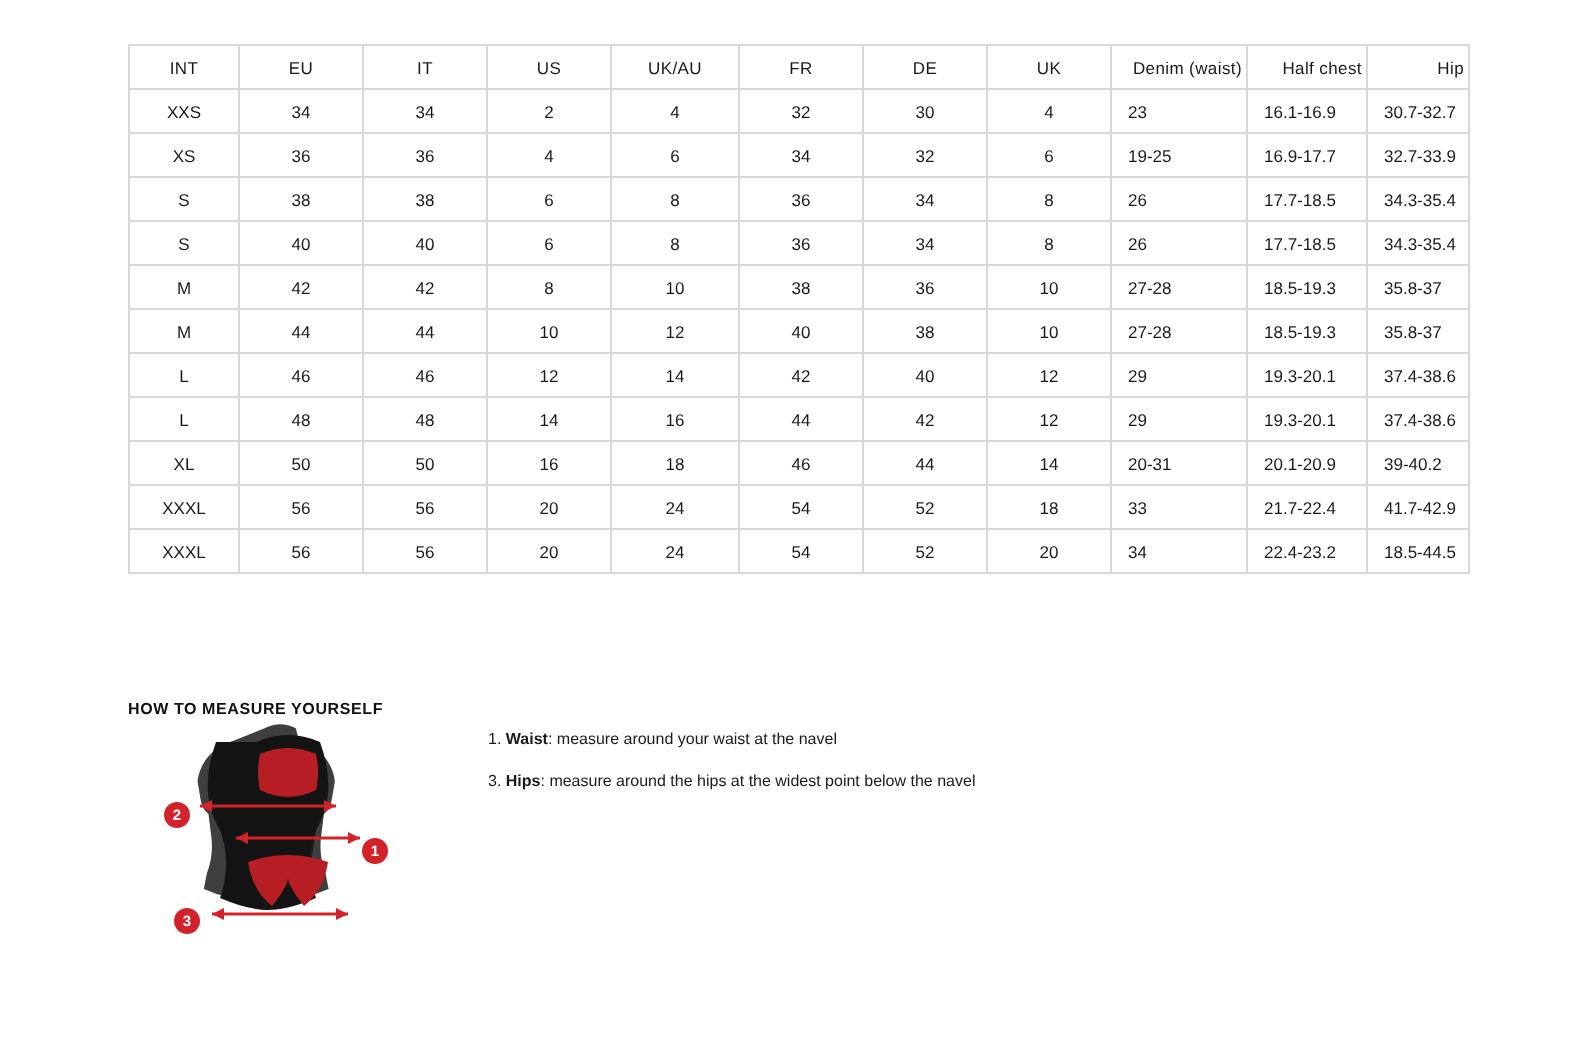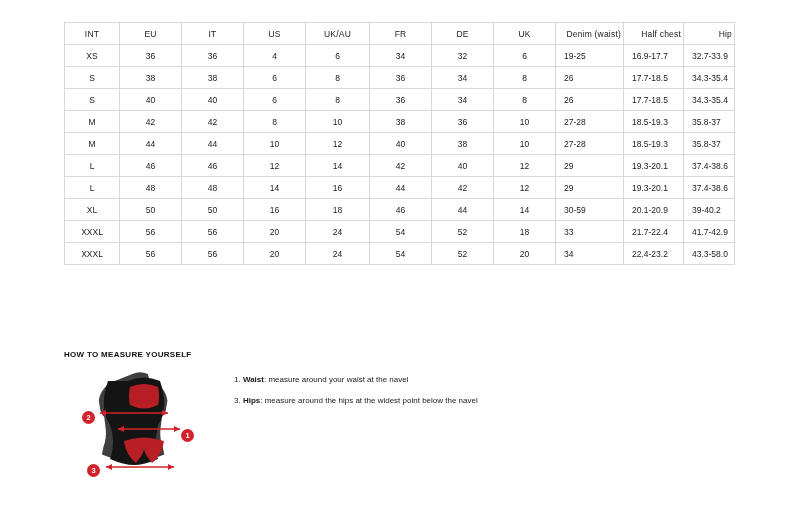--- a/index.html
+++ b/index.html
@@ -78,21 +78,20 @@
     position: absolute;
     left: 64px;
     top: 350px;
     width: 680px;
   }
   .howto-title {
     font-size: 8px;
     font-weight: bold;
     letter-spacing: 0.3px;
     color: #111;
-    margin-bottom: 10px;
   }
   .howto-body {
     position: relative;
     display: flex;
     align-items: flex-start;
   }
 
   .figure {
     position: relative;
     width: 120px;
@@ -100,21 +99,21 @@
     margin-left: 24px;
     flex: none;
   }
 
   .instructions {
     margin-left: 26px;
     padding-top: 6px;
     flex: 1;
   }
   .instructions p {
-    margin: 0 0 11px 0;
+    margin: 0 0 11px 10px;
     font-size: 8px;
     line-height: 1.2;
     color: #1a1a1a;
   }
   .instructions p strong { font-weight: bold; }
 
   
   .bullet {
     position: absolute;
     width: 13px;
@@ -163,20 +162,33 @@
           <th>FR</th>
           <th>DE</th>
           <th>UK</th>
           <th class="measure">Denim (waist)</th>
           <th class="measure">Half chest</th>
           <th class="measure">Hip</th>
         </tr>
       </thead>
       <tbody>
         <tr>
+          <td>XXS</td>
+          <td>34</td>
+          <td>34</td>
+          <td>2</td>
+          <td>4</td>
+          <td>32</td>
+          <td>30</td>
+          <td>4</td>
+          <td class="measure">23</td>
+          <td class="measure">16.1-16.9</td>
+          <td class="measure">30.7-32.7</td>
+        </tr>
+        <tr>
           <td>XS</td>
           <td>36</td>
           <td>36</td>
           <td>4</td>
           <td>6</td>
           <td>34</td>
           <td>32</td>
           <td>6</td>
           <td class="measure">19-25</td>
           <td class="measure">16.9-17.7</td>
@@ -262,21 +274,21 @@
         </tr>
         <tr>
           <td>XL</td>
           <td>50</td>
           <td>50</td>
           <td>16</td>
           <td>18</td>
           <td>46</td>
           <td>44</td>
           <td>14</td>
-          <td class="measure">30-59</td>
+          <td class="measure">20-31</td>
           <td class="measure">20.1-20.9</td>
           <td class="measure">39-40.2</td>
         </tr>
         <tr>
           <td>XXXL</td>
           <td>56</td>
           <td>56</td>
           <td>20</td>
           <td>24</td>
           <td>54</td>
@@ -290,21 +302,21 @@
           <td>XXXL</td>
           <td>56</td>
           <td>56</td>
           <td>20</td>
           <td>24</td>
           <td>54</td>
           <td>52</td>
           <td>20</td>
           <td class="measure">34</td>
           <td class="measure">22.4-23.2</td>
-          <td class="measure">43.3-58.0</td>
+          <td class="measure">18.5-44.5</td>
         </tr>
       </tbody>
     </table>
   </div>
 
   <div class="howto">
     <div class="howto-title">HOW TO MEASURE YOURSELF</div>
 
     <div class="howto-body">
 

